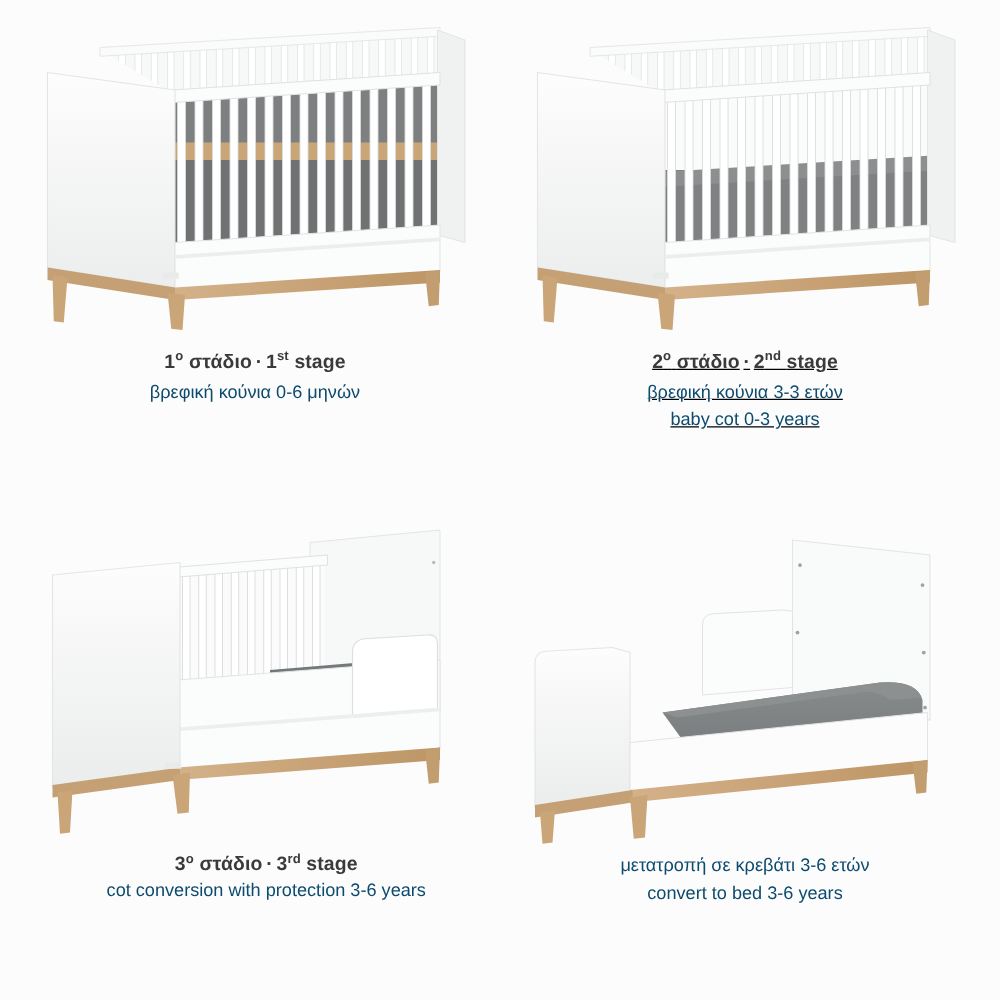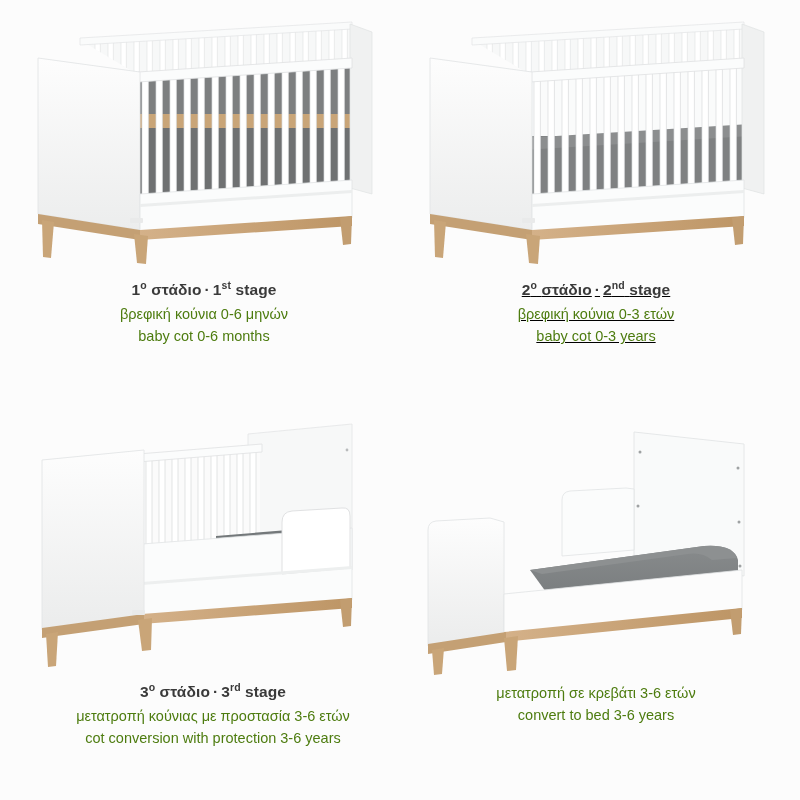--- a/index.html
+++ b/index.html
@@ -66,21 +66,21 @@
     vertical-align: super;
     font-weight: bold;
   }
   .cap-sep {
     color: #3a3a3a;
     font-weight: bold;
     padding: 0 3px;
   }
   .cap-line {
     font-size: 14.5px;
-    color: #4d7c0f;
+    color: #0c4a6e;
     white-space: nowrap;
   }
   .cap-line.first {
     margin-top: 3px;
   }
   
   .cell-1 .caption { margin-top: 10px; }
   .cell-2 .caption { margin-top: 10px; text-decoration: underline; }
   .cell-3 .caption { margin-top: 2px; margin-left: 18px; }
   .cell-4 .caption { margin-top: 2px; }
@@ -186,21 +186,20 @@
         <rect x="110" y="200" width="13" height="5" rx="1" fill="#e9eaea"></rect>
       </svg>
 
       <div class="caption">
         <div class="cap-title">
           <span>1</span><span class="ord">ο</span>
           <span>στάδιο</span><span class="cap-sep">·</span><span>1</span><span class="ord">st</span>
           <span>stage</span>
         </div>
         <div class="cap-line first">βρεφική κούνια 0-6 μηνών</div>
-        <div class="cap-line">baby cot 0-6 months</div>
       </div>
     </div>
 
     <div class="cell cell-2">
       <svg class="art" viewBox="0 0 368 250">
         <defs>
           <linearGradient id="panelG2" x1="0" y1="0" x2="0" y2="1">
             <stop offset="0%" stop-color="#fdfdfd"></stop>
             <stop offset="100%" stop-color="#eceded"></stop>
           </linearGradient>
@@ -287,21 +286,21 @@
 
         <rect x="110" y="200" width="13" height="5" rx="1" fill="#e9eaea"></rect>
       </svg>
 
       <div class="caption">
         <div class="cap-title">
           <span>2</span><span class="ord">ο</span>
           <span>στάδιο</span><span class="cap-sep">·</span><span>2</span><span class="ord">nd</span>
           <span>stage</span>
         </div>
-        <div class="cap-line first">βρεφική κούνια 0-3 ετών</div>
+        <div class="cap-line first">βρεφική κούνια 3-3 ετών</div>
         <div class="cap-line">baby cot 0-3 years</div>
       </div>
     </div>
 
     <div class="cell cell-3">
       <svg class="art row2" viewBox="0 0 368 258">
         <defs>
           <linearGradient id="panelG3" x1="0" y1="0" x2="0" y2="1">
             <stop offset="0%" stop-color="#fdfdfd"></stop>
             <stop offset="100%" stop-color="#ebecec"></stop>
@@ -354,21 +353,20 @@
 
         <rect x="112" y="192" width="13" height="5" rx="1" fill="#e9eaea"></rect>
       </svg>
 
       <div class="caption">
         <div class="cap-title">
           <span>3</span><span class="ord">ο</span>
           <span>στάδιο</span><span class="cap-sep">·</span><span>3</span><span class="ord">rd</span>
           <span>stage</span>
         </div>
-        <div class="cap-line first">μετατροπή κούνιας με προστασία 3-6 ετών</div>
         <div class="cap-line">cot conversion with protection 3-6 years</div>
       </div>
     </div>
 
     <div class="cell cell-4">
       <svg class="art row2" viewBox="0 0 368 258">
         <defs>
           <linearGradient id="panelG4" x1="0" y1="0" x2="0" y2="1">
             <stop offset="0%" stop-color="#fdfdfd"></stop>
             <stop offset="100%" stop-color="#ebecec"></stop>

